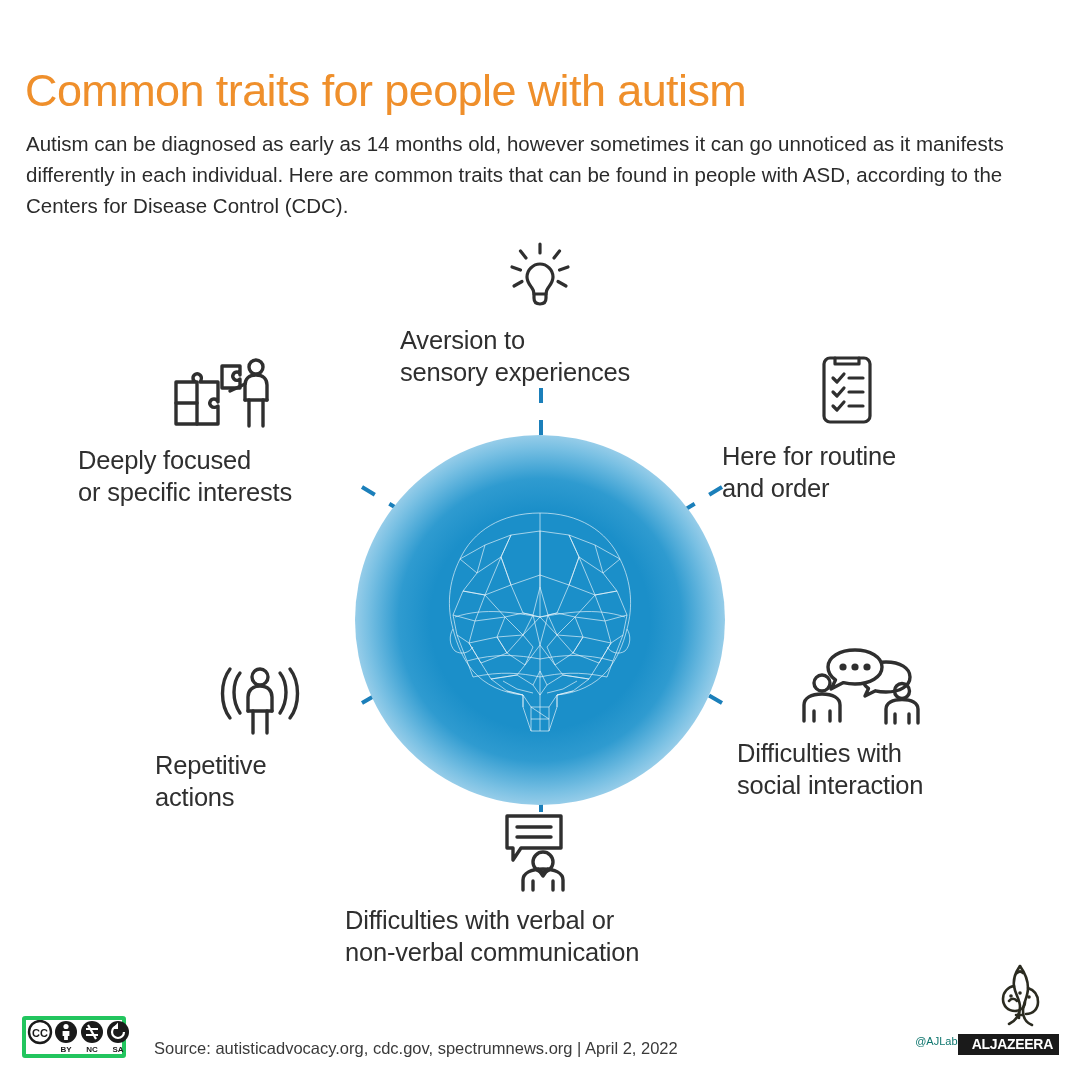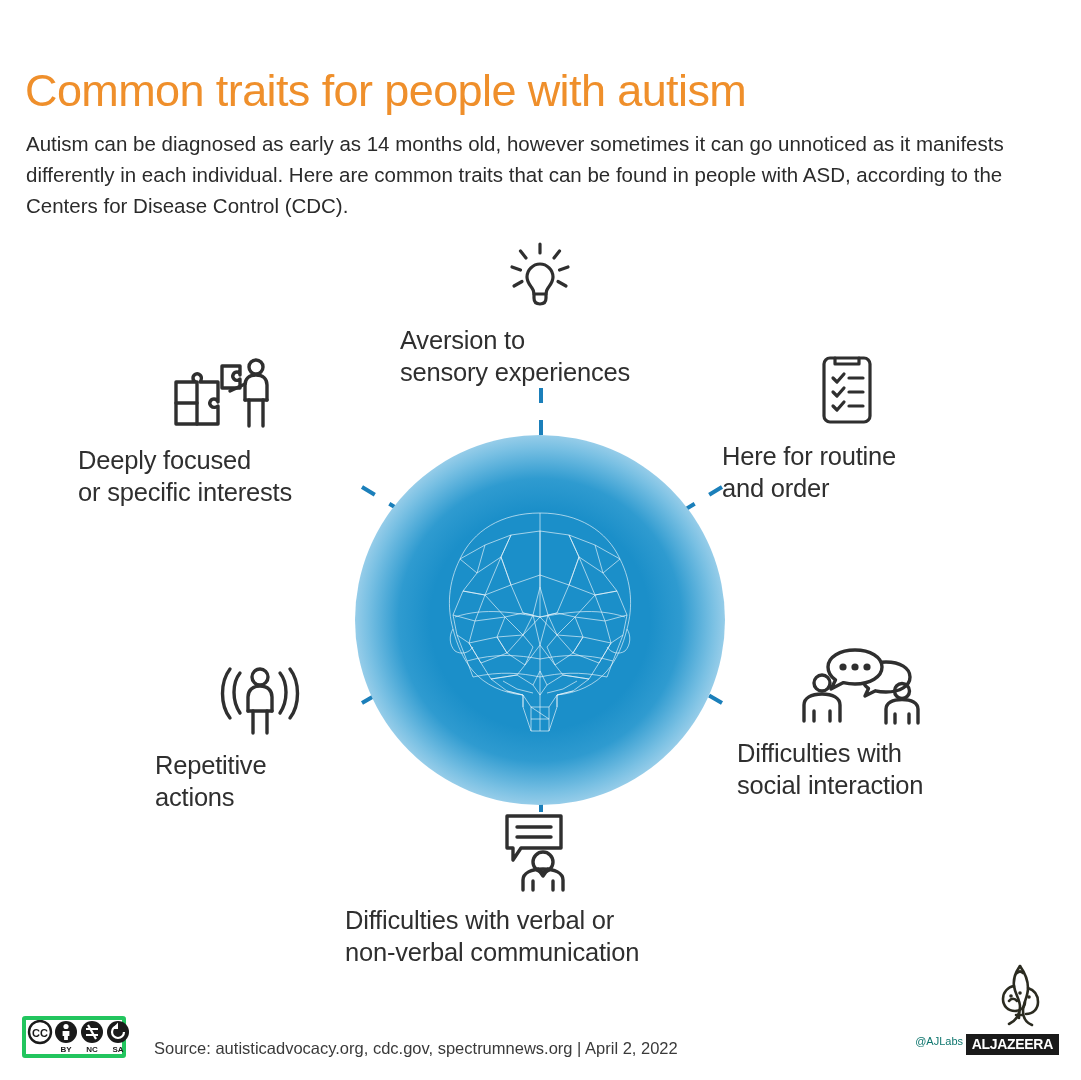--- a/index.html
+++ b/index.html
@@ -139,21 +139,21 @@
     width: 66px; height: 66px;
   }
   .aj-word {
     position: absolute;
     right: 22px; top: 1034px;
     background: #1a1a1a;
     color: #ffffff;
     font-size: 14px;
     font-weight: bold;
     letter-spacing: -0.3px;
-    padding: 4px 6px 4px 6px;
+    padding: 4px 6px 4px 14px;
     line-height: 13px;
     white-space: nowrap;
   }
 </style>
 </head>
 <body>
 
 <div class="page">
 
   <div class="headline">Common traits for people with autism</div>

